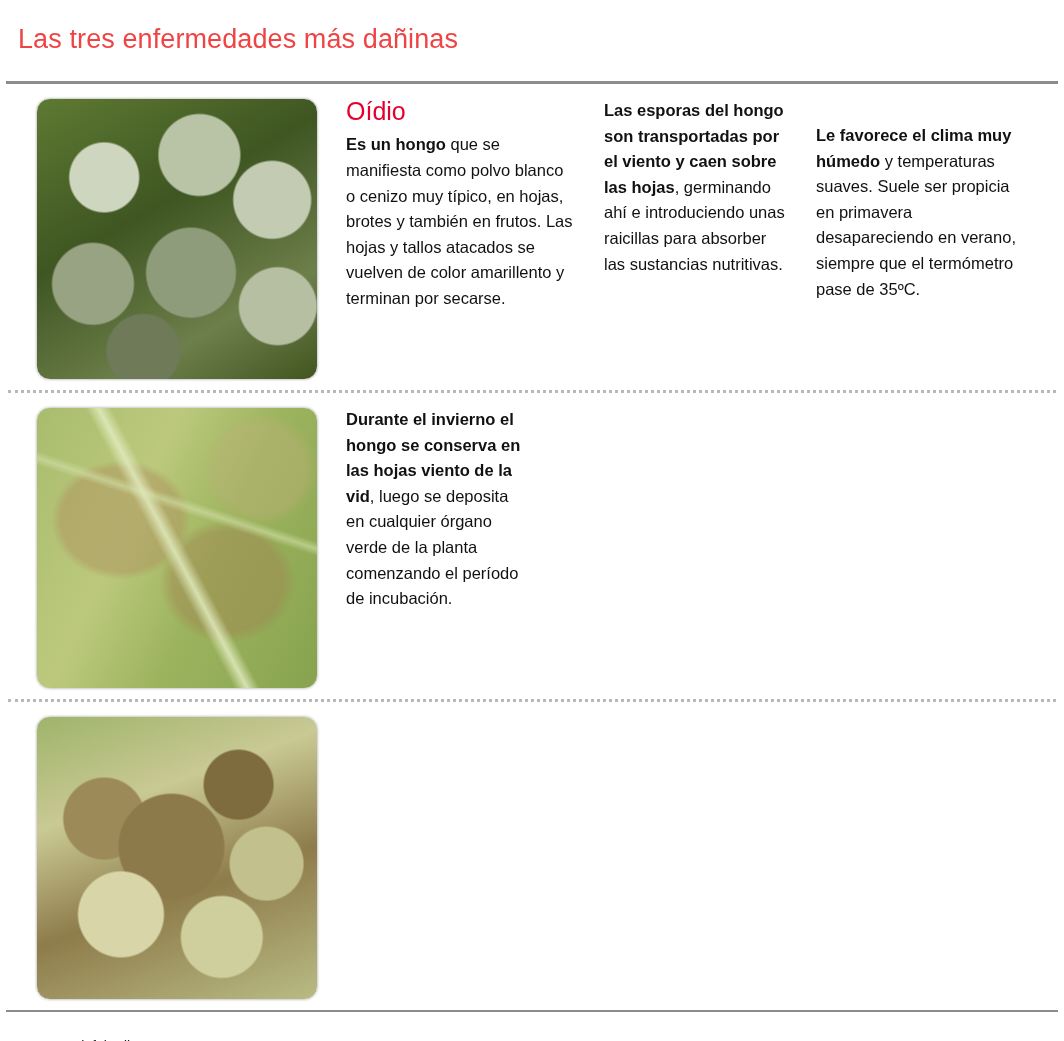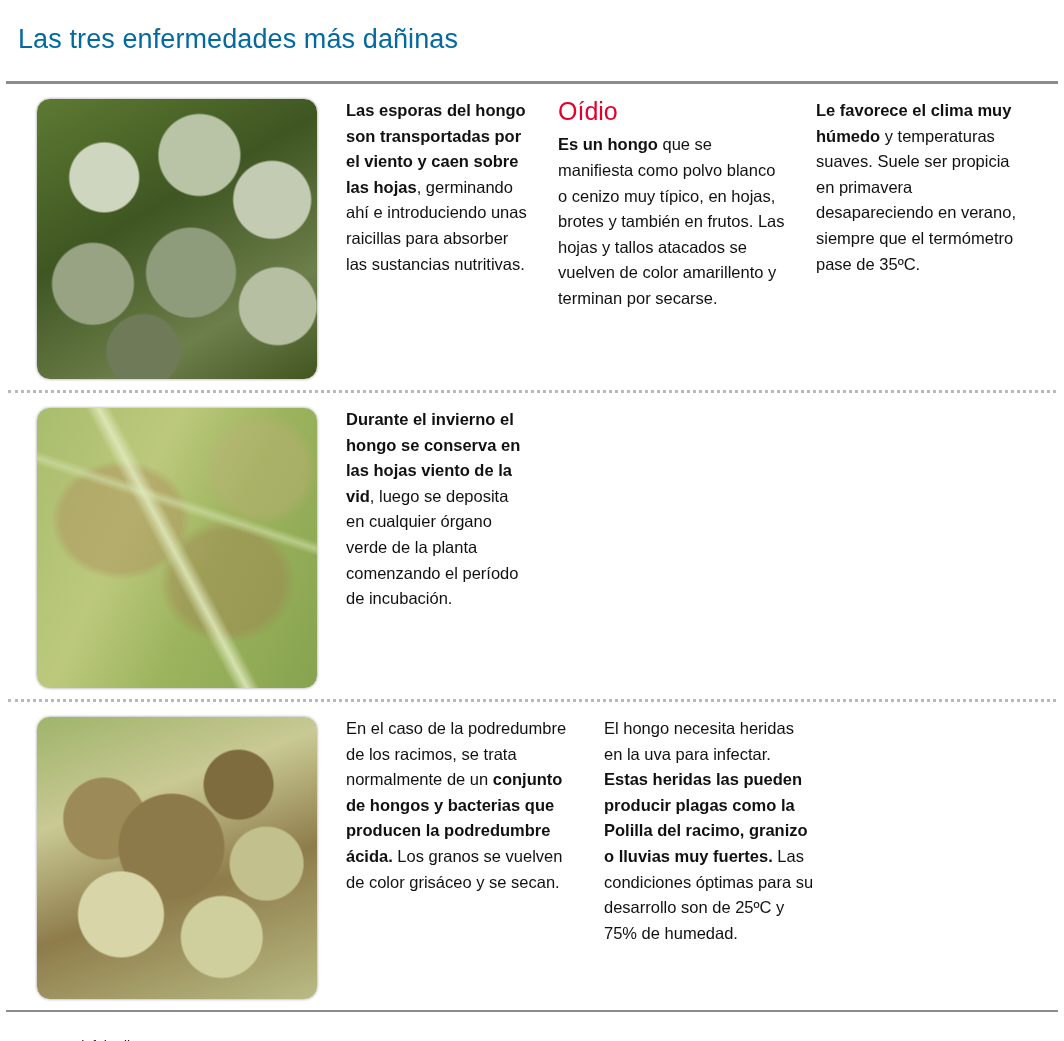--- a/index.html
+++ b/index.html
@@ -13,21 +13,21 @@
     font-family: "Liberation Sans", sans-serif;
     color: #111111;
     position: relative;
     overflow: hidden;
   }
 
   
   .page-title {
     font-size: 27px;
     font-weight: 400;
-    color: #0369a1;
+    color: #ef4444;
     padding: 6px 8px 8px 18px;
     letter-spacing: 0.1px;
   }
   .title-rule {
     height: 3px;
     background: #8c8c8c;
     margin: 0 6px 0 6px;
   }
 
   
@@ -98,21 +98,21 @@
   }
 
   
   .col {
     font-size: 16.5px;
     line-height: 1.55;
     color: #111111;
   }
   .col.c1 { flex: 0 0 228px; width: 228px; margin-right: 30px; }
   .col.c2 { flex: 0 0 185px; width: 185px; margin-right: 27px; }
-  .col.c3 { flex: 0 0 210px; width: 210px; }
+  .col.c3 { flex: 0 0 210px; width: 210px; margin-top: 25px; }
 
   .disease-name {
     color: #e4002b;
     font-size: 25px;
     font-weight: 400;
     line-height: 1.05;
     margin: 0 0 8px 0;
   }
 
   .body-text { margin: 0; }
@@ -143,50 +143,46 @@
 
 <div>
 
   <h1 class="page-title">Las tres enfermedades más dañinas</h1>
   <div class="title-rule"></div>
 
   <div class="rows">
 
     <div class="disease-row">
       <div class="photo photo-grapes-oidio"></div>
-      <div class="col c2">
-        <p class="body-text"><b>Las esporas del hongo son transportadas por el viento y caen sobre las hojas</b>, germinando ahí e introduciendo unas raicillas para absorber las sustancias nutritivas.</p>
-      </div>
       <div class="col c1">
         <div class="disease-name">Oídio</div>
         <p class="body-text"><b>Es un hongo</b> que se manifiesta como polvo blanco o cenizo muy típico, en hojas, brotes y también en frutos. Las hojas y tallos atacados se vuelven de color amarillento y terminan por secarse.</p>
+      </div>
+      <div class="col c2">
+        <p class="body-text"><b>Las esporas del hongo son transportadas por el viento y caen sobre las hojas</b>, germinando ahí e introduciendo unas raicillas para absorber las sustancias nutritivas.</p>
       </div>
       <div class="col c3">
         <p class="body-text"><b>Le favorece el clima muy húmedo</b> y temperaturas suaves. Suele ser propicia en primavera desapareciendo en verano, siempre que el termómetro pase de 35ºC.</p>
       </div>
     </div>
 
     <div class="row-sep"></div>
 
     <div class="disease-row">
       <div class="photo photo-leaf-perono"></div>
       <div class="col c2">
         <p class="body-text"><b>Durante el invierno el hongo se conserva en las hojas viento de la vid</b>, luego se deposita en cualquier órgano verde de la planta comenzando el período de incubación.</p>
       </div>
     </div>
 
     <div class="row-sep"></div>
 
     <div class="disease-row">
       <div class="photo tall photo-grapes-podre"></div>
       <div class="col c1">
-        <p class="body-text">En el caso de la podredumbre de los racimos, se trata normalmente de un <b>conjunto de hongos y bacterias que producen la podredumbre ácida.</b> Los granos se vuelven de color grisáceo y se secan.</p>
-      </div>
-      <div class="col c3">
-        <p class="body-text">El hongo necesita heridas en la uva para infectar. <b>Estas heridas las pueden producir plagas como la Polilla del racimo, granizo o lluvias muy fuertes.</b> Las condiciones óptimas para su desarrollo son de 25ºC y 75% de humedad.</p>
       </div>
     </div>
 
   </div>
 
   <div class="footer-rule"></div>
   <div class="footer">
     <span>Ataca:www.infojardin.com.</span>
     <span class="brand">DIARIO DE CUYO</span>
   </div>

